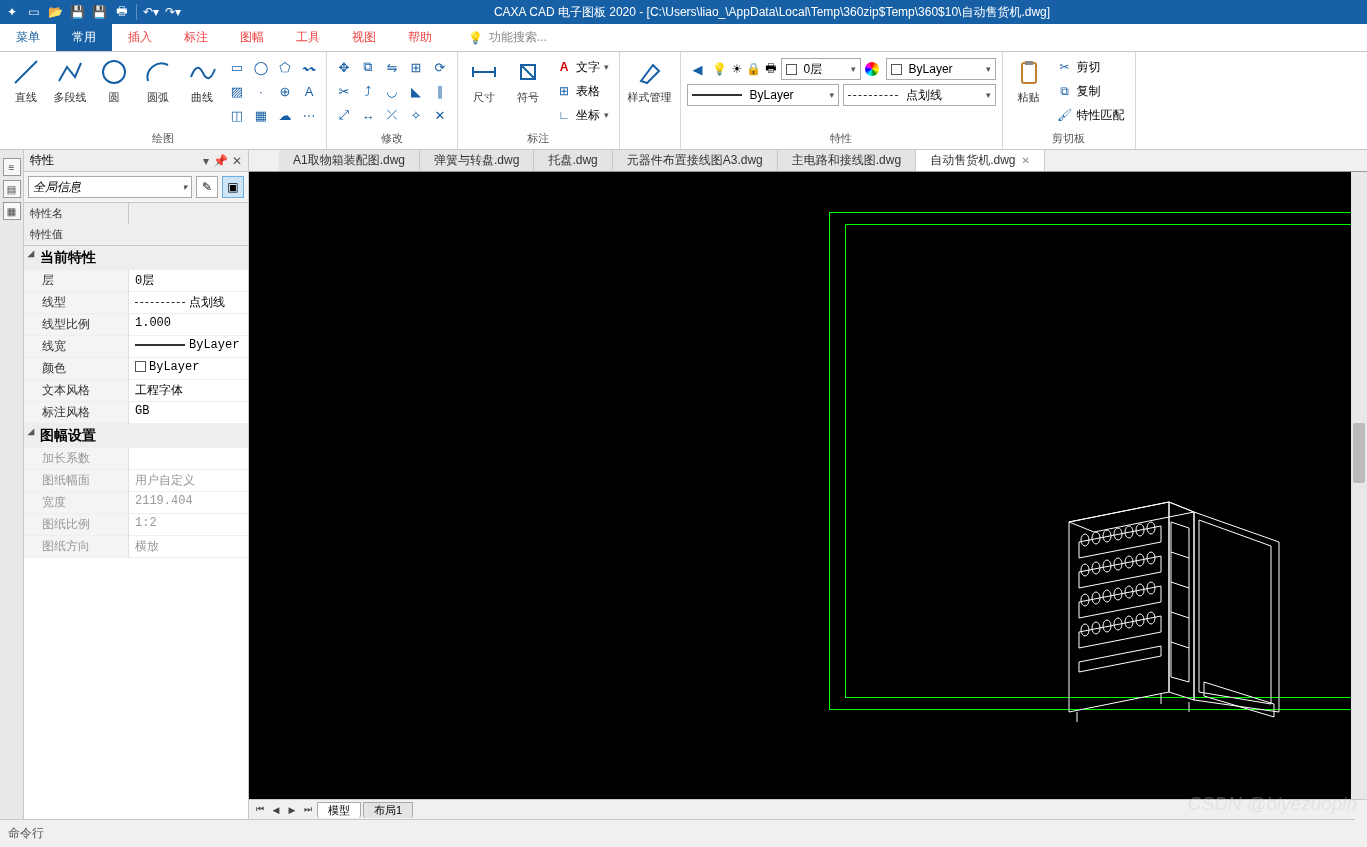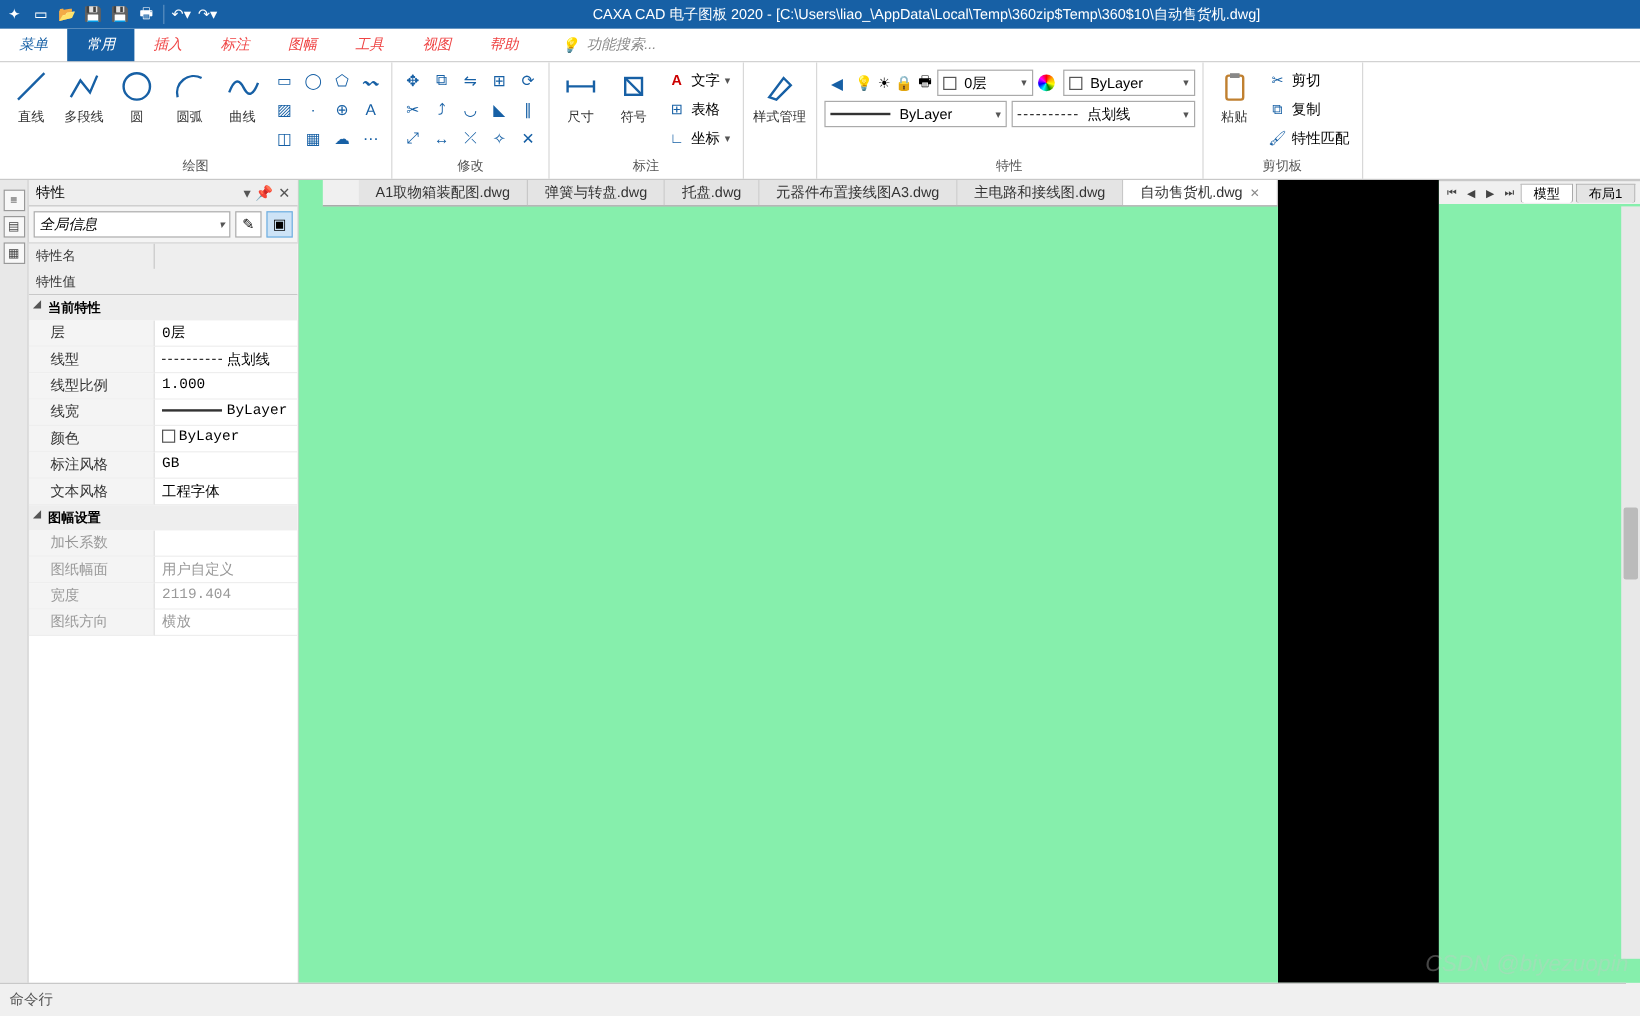--- a/index.html
+++ b/index.html
@@ -6,21 +6,21 @@
 body { background: #f0f0f0; width: 1367px; height: 847px; overflow: hidden; position: relative; }
 
 
 .titlebar { height: 24px; background: linear-gradient(#1760a5, #1760a5); color: #fff; display: flex; align-items: center; padding: 0 4px; }
 .titlebar .qat { display: flex; gap: 6px; align-items: center; }
 .titlebar .qat span { width: 16px; height: 16px; display: inline-flex; align-items: center; justify-content: center; font-size: 12px; cursor: pointer; }
 .titlebar .qat .sep { width: 1px; height: 16px; background: rgba(255,255,255,.3); }
 .titlebar .title { flex: 1; text-align: center; font-size: 12px; white-space: nowrap; }
 
 
-.ribbontabs { height: 28px; background: #fff; display: flex; align-items: stretch; border-bottom: 1px solid #c8c8c8; font-style: italic; }
+.ribbontabs { height: 28px; background: #fff; display: flex; align-items: stretch; border-bottom: 1px solid #c8c8c8; }
 .ribbontabs .menu-btn { padding: 0 16px; color: #1760a5; display: flex; align-items: center; cursor: pointer; }
 .ribbontabs .tab { padding: 0 16px; display: flex; align-items: center; cursor: pointer; color: #ef4444; }
 .ribbontabs .tab.active { background: #1760a5; color: #fff; }
 .ribbontabs .search { margin-left: 20px; display: flex; align-items: center; color: #888; gap: 6px; }
 .ribbontabs .search .bulb { color: #999; }
 
 
 .ribbon { height: 98px; background: #fff; border-bottom: 1px solid #c8c8c8; display: flex; }
 .rgroup { border-right: 1px solid #d8d8d8; padding: 2px 6px 0 6px; display: flex; flex-direction: column; }
 .rgroup .gbody { flex: 1; display: flex; align-items: flex-start; gap: 4px; }
@@ -49,33 +49,33 @@
 .proppanel .pheader .pin { margin-left: auto; display: flex; gap: 4px; }
 .proppanel .pheader .pin span { cursor: pointer; color: #555; }
 .proppanel .pfilter { padding: 4px; display: flex; gap: 4px; align-items: center; }
 .proppanel .pfilter .combo { flex: 1; font-style: italic; }
 .proppanel .pfilter .ib { width: 22px; height: 22px; border: 1px solid #aaa; display: flex; align-items: center; justify-content: center; cursor: pointer; background: #fff; }
 .proppanel .pfilter .ib.active { background: #cde3f6; border-color: #6faee0; }
 .ptable { flex: 1; overflow: auto; background: #fff; border-top: 1px solid #c8c8c8; }
 .ptable .thead { display: flex; background: #eee; border-bottom: 1px solid #c8c8c8; flex-direction: column; }
 .ptable .thead div { padding: 3px 6px; font-size: 11px; color: #333; }
 .ptable .thead div:first-child { width: 105px; border-right: 1px solid #c8c8c8; }
-.ptable .section { background: #eee; font-weight: bold; padding: 3px 6px 3px 16px; font-size: 11px; position: relative; }
+.ptable .section { background: #eee; font-weight: bold; padding: 3px 6px 3px 16px; font-size: 14px; position: relative; }
 .ptable .section::before { content: "◢"; position: absolute; left: 4px; top: 3px; font-size: 8px; color: #555; }
 .ptable .row { display: flex; font-size: 11px; }
 .ptable .row div { padding: 2px 6px; border-bottom: 1px solid #eee; }
 .ptable .row .k { width: 105px; padding-left: 18px; background: #f4f4f4; border-right: 1px solid #e0e0e0; color: #333; }
 .ptable .row .v { flex: 1; font-family: "Courier New", monospace; }
 .ptable .row.disabled .k, .ptable .row.disabled .v { color: #999; }
 .swatch { display: inline-block; width: 11px; height: 11px; border: 1px solid #555; vertical-align: middle; margin-right: 3px; background: #fff; }
 .linestyle { display: inline-block; width: 50px; border-top: 1px dashed #333; vertical-align: middle; margin-right: 4px; }
 .linesolid { display: inline-block; width: 50px; border-top: 2px solid #333; vertical-align: middle; margin-right: 4px; }
 
 
-.drawwrap { flex: 1; display: flex; flex-direction: row; background: #86efac; position: relative; padding-left: 20px; }
+.drawwrap { flex: 1; display: flex; flex-direction: column; background: #d946ef; position: relative; }
 .dtabs { height: 22px; background: #f0f0f0; display: flex; align-items: stretch; border-bottom: 1px solid #999; padding-left: 30px; }
 .dtab { padding: 0 14px; display: flex; align-items: center; border-right: 1px solid #c8c8c8; cursor: pointer; background: #e4e4e4; color: #333; font-size: 11px; gap: 6px; }
 .dtab.active { background: #fff; }
 .dtab .x { color: #888; font-size: 10px; }
 
 
 .canvas { flex: 1; background: #000; position: relative; overflow: hidden; }
 .dframe-outer { position: absolute; border: 1px solid #0f0; }
 .dframe-inner { position: absolute; border: 1px solid #0f0; }
 .dwg { position: absolute; left: 800px; top: 310px; }
@@ -399,41 +399,45 @@
           </div>
           <div class="row">
             <div class="k">线宽</div>
             <div class="v"><span class="linesolid"></span>ByLayer</div>
           </div>
           <div class="row">
             <div class="k">颜色</div>
             <div class="v"><span class="swatch"></span>ByLayer</div>
           </div>
           <div class="row">
+            <div class="k">文本风格</div>
+            <div class="v">工程字体</div>
+          </div>
+          <div class="row">
             <div class="k">标注风格</div>
             <div class="v">GB</div>
-          </div>
-          <div class="row">
-            <div class="k">文本风格</div>
-            <div class="v">工程字体</div>
           </div>
         </div>
       <div class="section">图幅设置</div>
       <div id="rows2">
           <div class="row disabled">
             <div class="k">加长系数</div>
             <div class="v"></div>
           </div>
           <div class="row disabled">
             <div class="k">图纸幅面</div>
             <div class="v">用户自定义</div>
           </div>
           <div class="row disabled">
             <div class="k">宽度</div>
             <div class="v">2119.404</div>
+          </div>
+          <div class="row disabled">
+            <div class="k">图纸比例</div>
+            <div class="v">1:2</div>
           </div>
           <div class="row disabled">
             <div class="k">图纸方向</div>
             <div class="v">横放</div>
           </div>
         </div>
     </div>
   </div>
 
   <div class="drawwrap">

